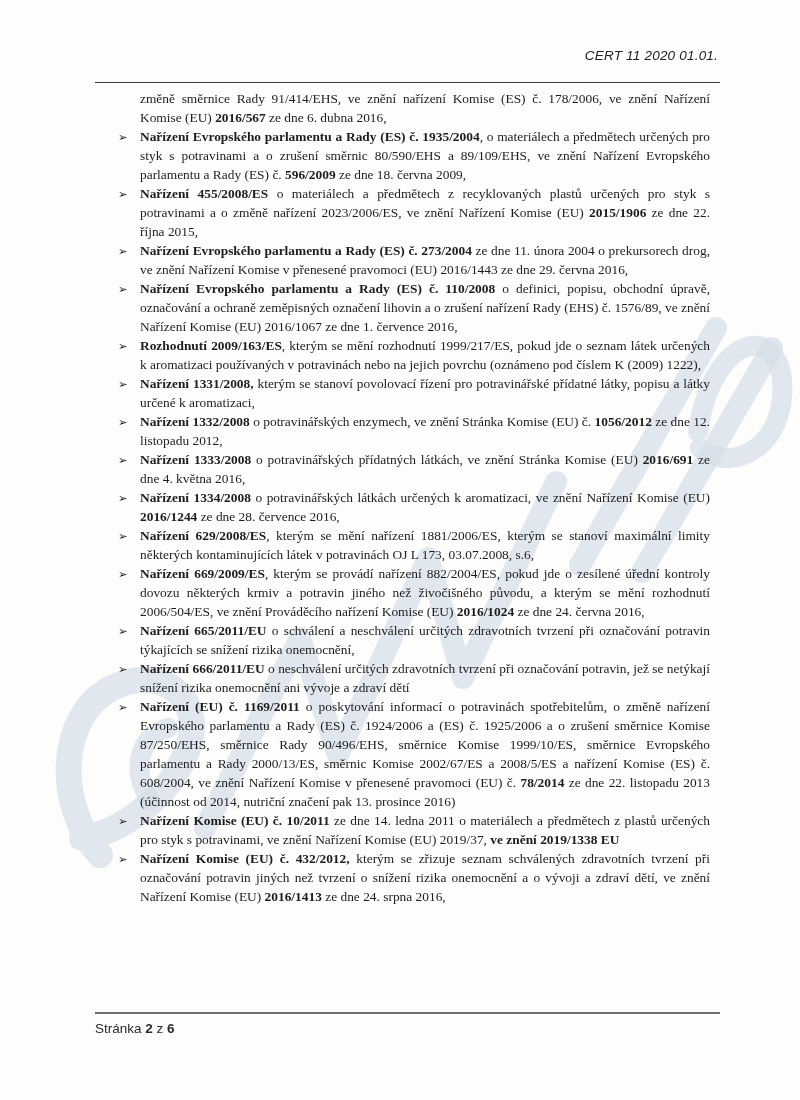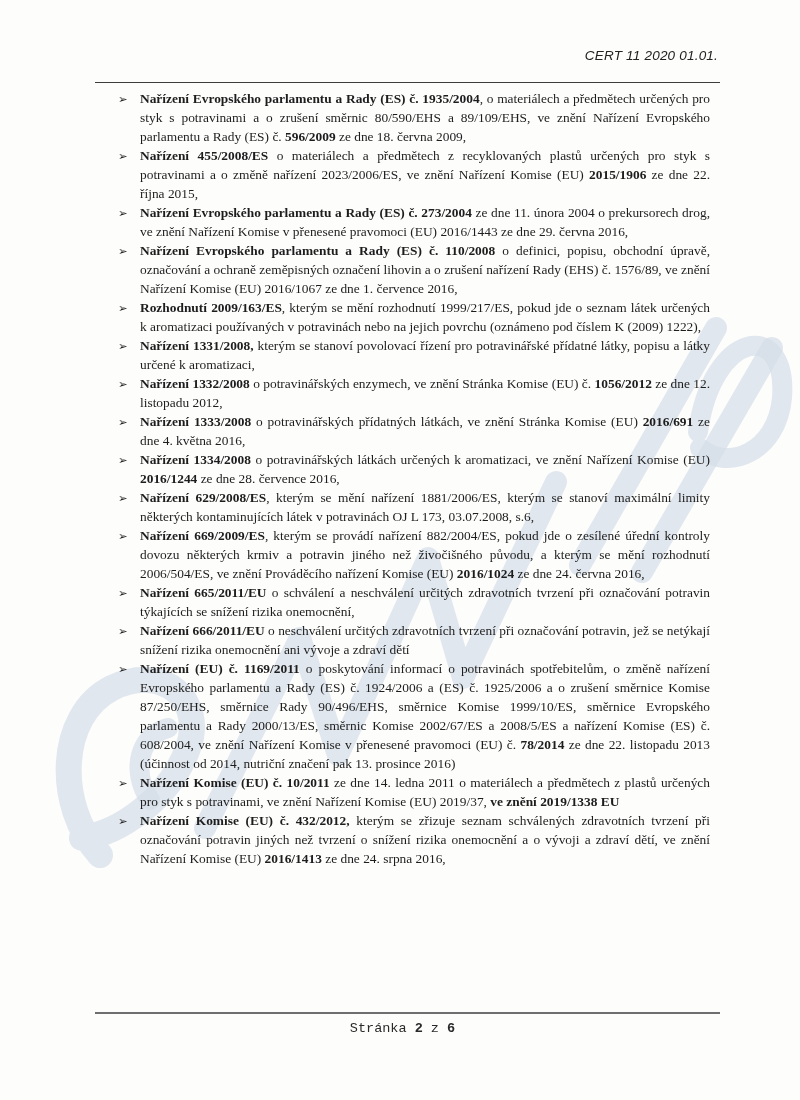--- a/index.html
+++ b/index.html
@@ -62,22 +62,21 @@
 
   .footer-rule {
     position: absolute;
     top: 1012px; left: 95px; width: 625px;
     border-top: 2px solid #6e6e6e;
     z-index: 2;
   }
   .footer-text {
     position: absolute;
     top: 1021px; left: 95px; width: 615px;
-    text-align: center;
-    font-family: Liberation Mono, monospace;
+    font-family: Liberation Sans, sans-serif;
     font-size: 13.5px;
     color: #2a2a2a;
     z-index: 2;
   }
   .footer-text .seg-b { font-weight: bold; }
 </style>
 </head>
 <body>
 
 <div class="page">
@@ -96,20 +95,24 @@
 
         <path d="M 698 432 C 712 330 788 318 782 398 C 777 452 728 472 700 448" stroke-width="20"></path>
       </g>
     </svg>
   </div>
 
   <div class="header-code">CERT 11 2020 01.01.</div>
   <div class="header-rule"></div>
 
   <div class="content" id="list">
+      <div class="item no-bullet">
+        <span class="bullet">➢</span>
+        <div class="text"><span class="seg">změně směrnice Rady 91/414/EHS, ve znění nařízení Komise (ES) č. 178/2006, ve znění Nařízení Komise (EU) </span><span class="seg-b">2016/567</span><span class="seg"> ze dne 6. dubna 2016,</span></div>
+      </div>
       <div class="item">
         <span class="bullet">➢</span>
         <div class="text"><span class="seg-b">Nařízení Evropského parlamentu a Rady (ES) č. 1935/2004</span><span class="seg">, o materiálech a předmětech určených pro styk s potravinami a o zrušení směrnic 80/590/EHS a 89/109/EHS, ve znění Nařízení Evropského parlamentu a Rady (ES) č. </span><span class="seg-b">596/2009</span><span class="seg"> ze dne 18. června 2009,</span></div>
       </div>
       <div class="item">
         <span class="bullet">➢</span>
         <div class="text"><span class="seg-b">Nařízení 455/2008/ES</span><span class="seg"> o materiálech a předmětech z recyklovaných plastů určených pro styk s potravinami a o změně nařízení 2023/2006/ES, ve znění Nařízení Komise (EU) </span><span class="seg-b">2015/1906</span><span class="seg"> ze dne 22. října 2015,</span></div>
       </div>
       <div class="item">
         <span class="bullet">➢</span>

